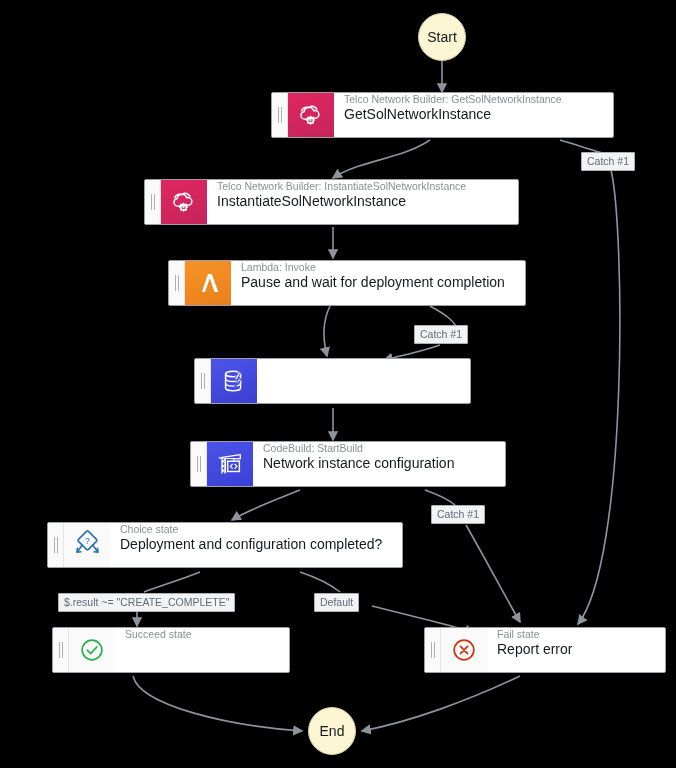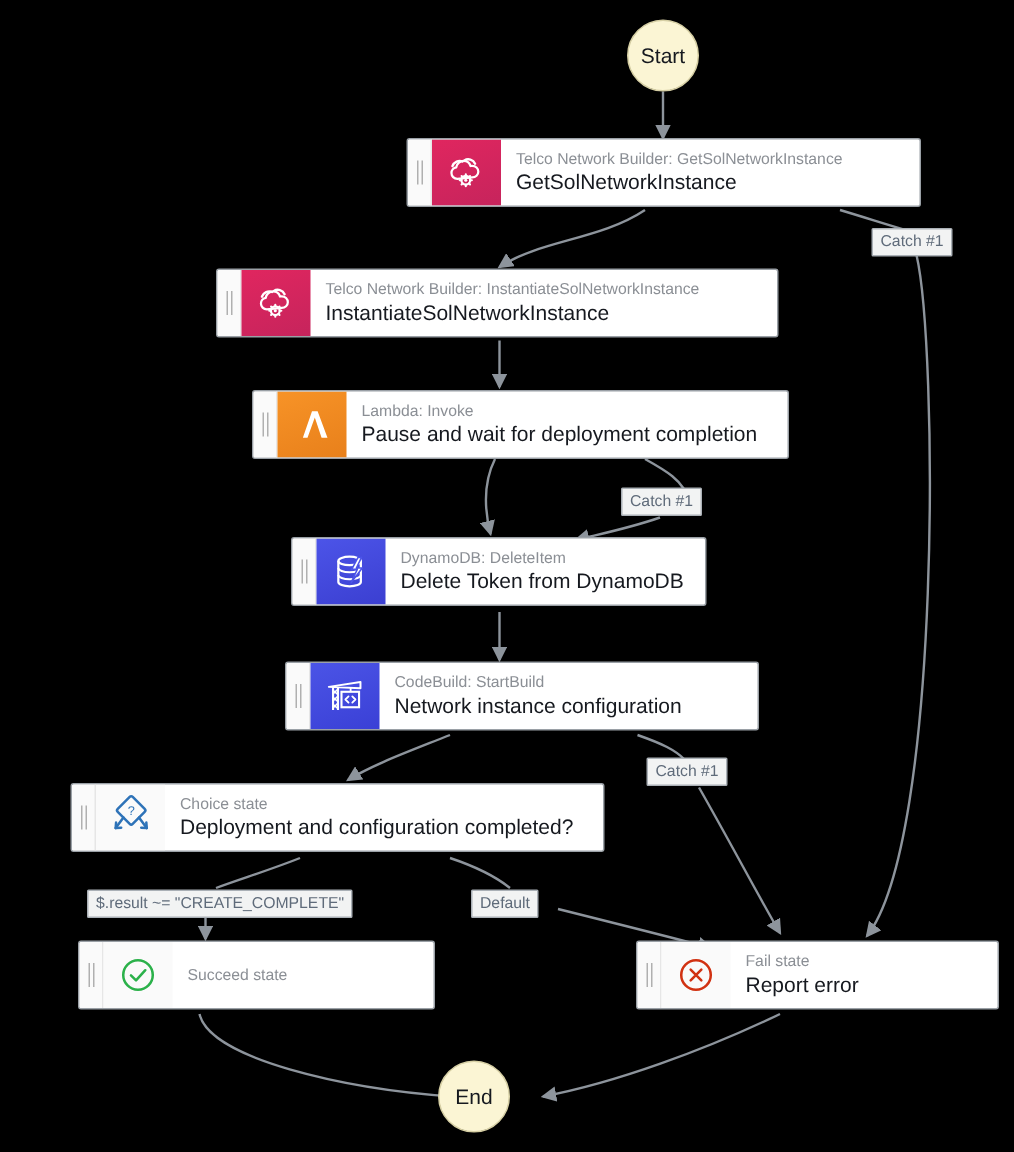--- a/index.html
+++ b/index.html
@@ -61,21 +61,21 @@
     display: flex; align-items: center; justify-content: center;
   }
   .icon svg { display: block; }
   .icon-tnb   { background: linear-gradient(160deg,#e0265f,#c6245c); }
   .icon-lambda{ background: linear-gradient(160deg,#f79327,#e8801b); }
   .icon-ddb   { background: linear-gradient(160deg,#4c54e8,#3b3fd1); }
   .icon-cb    { background: linear-gradient(160deg,#4b54e6,#3a40d6); }
   .icon-plain { background: #fafafa; }
   .labels {
     flex: 1 1 auto;
-    display: flex; flex-direction: column; justify-content: center;
+    display: flex; flex-direction: column; justify-content: flex-start;
     padding: 0 20px 0 10px;
     min-width: 0;
   }
   .sub {
     font-size: 10.5px;
     color: #8b8f95;
     line-height: 13px;
     white-space: nowrap;
   }
   .title {
@@ -224,24 +224,20 @@
       </div>
     <div class="icon icon-ddb">
       <svg width="30" height="30" viewBox="0 0 32 32">
         <ellipse cx="15" cy="8.5" rx="8" ry="3" stroke="#fff" stroke-width="1.6" fill="none"></ellipse>
         <path d="M7 8.5v15c0 1.66 3.58 3 8 3s8-1.34 8-3v-15" stroke="#fff" stroke-width="1.6" fill="none"></path>
         <path d="M7 13.5c0 1.66 3.58 3 8 3s8-1.34 8-3" stroke="#fff" stroke-width="1.4" fill="none"></path>
         <path d="M7 18.5c0 1.66 3.58 3 8 3s8-1.34 8-3" stroke="#fff" stroke-width="1.4" fill="none"></path>
         <path d="M21 6 L16.5 14.5 h4 L16 24 L24 13.5 h-4.2 L23.5 6 z" fill="#fff" stroke="#4c54e8" stroke-width="1.1" stroke-linejoin="round"></path>
       </svg>
     </div>
-    <div class="labels">
-      <div class="sub">DynamoDB: DeleteItem</div>
-      <div class="title">Delete Token from DynamoDB</div>
-    </div>
   </div>
 
   <div class="node" style="left:190px; top:441px; width:316px;">
     <div class="grip">
         <i></i>
         <i></i>
       </div>
     <div class="icon icon-cb">
       <svg width="30" height="30" viewBox="0 0 32 32">
         <path d="M4.5 9.5 L27 6 L27 10.5 L4.5 9.5 z" stroke="#fff" stroke-width="1.4" fill="none" stroke-linejoin="round"></path>
@@ -315,17 +311,17 @@
   <div class="elabel" style="left:581px; top:152px;">Catch #1</div>
 
   <div class="elabel" style="left:414px; top:325px;">Catch #1</div>
 
   <div class="elabel" style="left:431px; top:505px;">Catch #1</div>
 
   <div class="elabel" style="left:58px; top:593px;">$.result ~= "CREATE_COMPLETE"</div>
 
   <div class="elabel" style="left:314px; top:593px;">Default</div>
 
-  <div class="terminal" style="left:292px; top:707px;">
+  <div class="terminal" style="left:308px; top:707px;">
     <span>End</span>
   </div>
 
 </div>
 
 </body></html>

